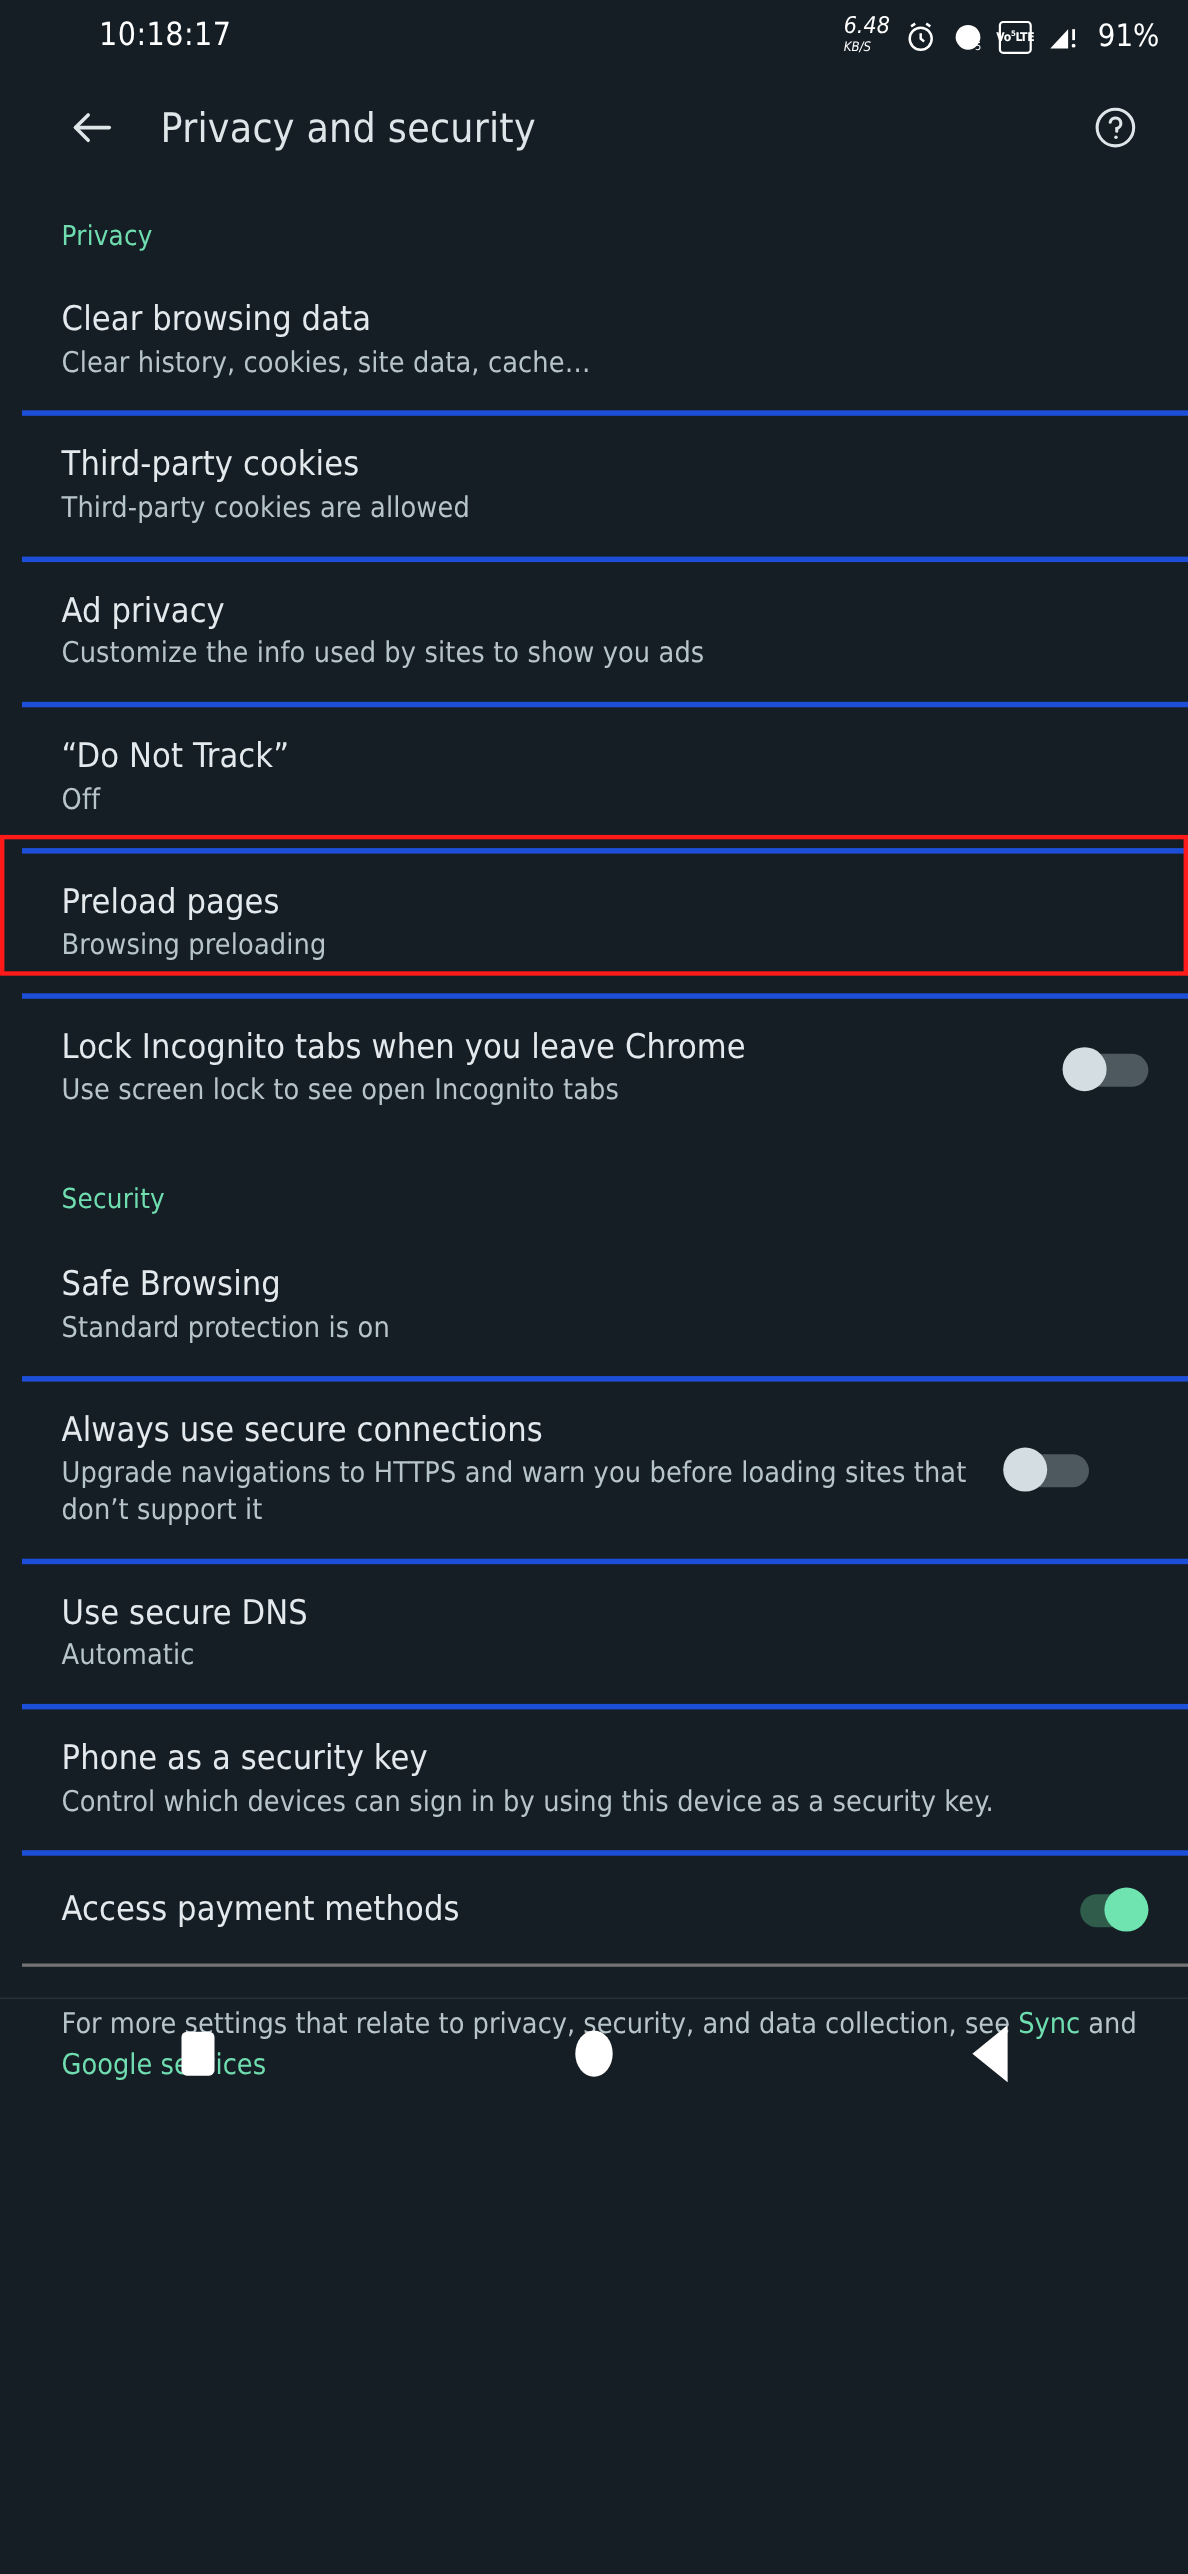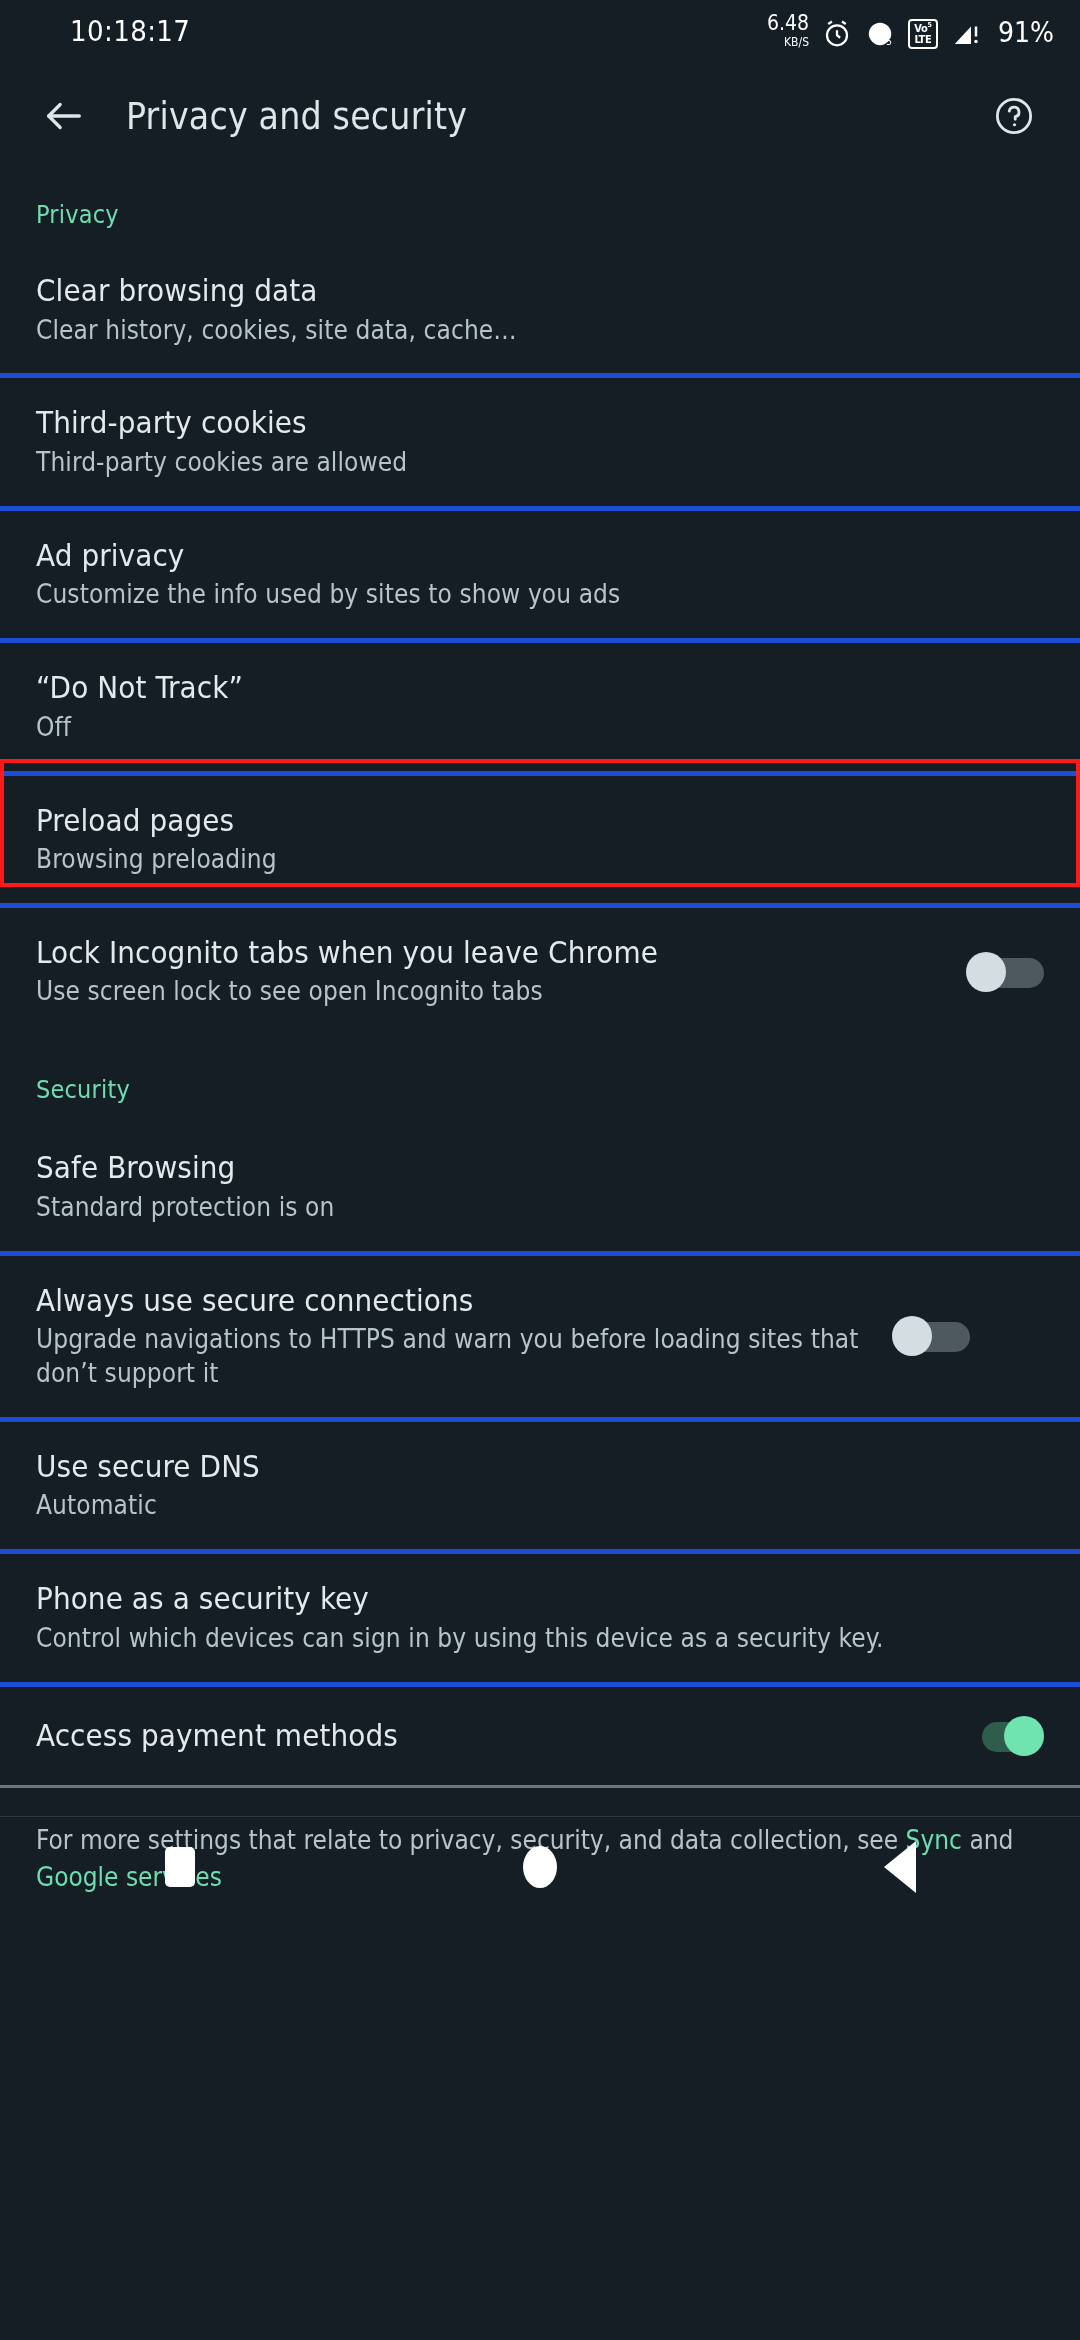--- a/index.html
+++ b/index.html
@@ -2,37 +2,37 @@
 <html><head>
 <meta charset="utf-8">
 <style>
   * { margin:0; padding:0; box-sizing:border-box; }
   html, body {
     width:1080px; height:2340px;
     background:#141e24;
     font-family:"DejaVu Sans Condensed","Liberation Sans",sans-serif;
     overflow:hidden;
   }
-  .screen { position:relative; width:1080px; height:1916px; background:#141e24; }
+  .screen { position:relative; width:1080px; height:1916px; background:#141e24;padding-left:20px; }
 
   
   .statusbar {
     height:62px; display:flex; align-items:center;
     padding:0 26px 0 70px; color:#ffffff;
   }
   .sb-time { font-size:29px; letter-spacing:.4px; }
   .sb-right { margin-left:auto; display:flex; align-items:flex-end; gap:13px; }
-  .sb-rate { display:flex; flex-direction:column; align-items:flex-end; line-height:1; transform:translateY(-1px); }
+  .sb-rate { display:flex; flex-direction:column; align-items:flex-start; line-height:1; transform:translateY(-1px);font-style:italic; }
   .sb-rate-num { font-size:21px; }
   .sb-rate-unit { font-size:12px; margin-top:2px; }
   .sb-ico { display:flex; align-items:center; justify-content:center; }
   .sb-batt { font-size:28px; margin-left:4px; }
   .volte {
     border:2px solid #fff; border-radius:4px; width:30px; height:30px;
-    display:flex; flex-direction:column; align-items:center; justify-content:center;
+    display:flex; flex-direction:row; align-items:center; justify-content:center;
     line-height:1; font-size:11px; font-weight:bold; letter-spacing:-.3px;
   }
   .volte b { font-size:11px; }
 
   
   .toolbar { height:108px; display:flex; align-items:center; padding:0 30px 0 28px; }
   .tb-back { width:72px; height:72px; display:flex; align-items:center; justify-content:center; }
   .tb-title { font-size:37px; color:#dfe6e9; margin-left:26px; letter-spacing:.2px; }
   .tb-help { margin-left:auto; width:72px; height:72px; display:flex; align-items:center; justify-content:center; }
 

